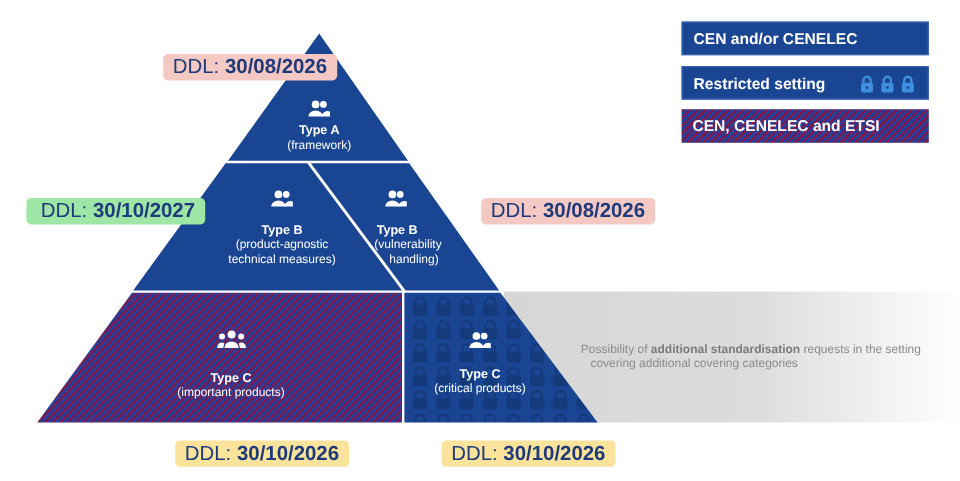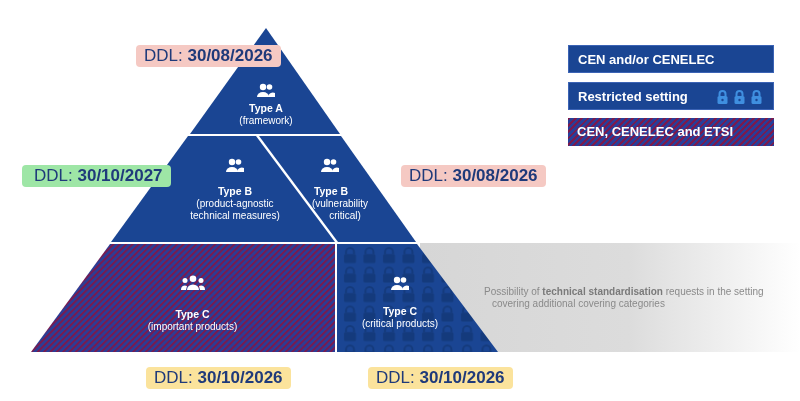--- a/index.html
+++ b/index.html
@@ -3,21 +3,21 @@
 <meta charset="utf-8">
 <style>
   html, body { margin:0; padding:0; background:#ffffff; }
   body { width:800px; height:401px; position:relative; overflow:hidden; font-family:"Liberation Sans", sans-serif; }
   #stage { position:absolute; left:0; top:0; width:800px; height:401px; }
   .badge { position:absolute; height:22px; line-height:22px; border-radius:4px; font-size:17px; color:#1f3a7a; padding:0 8px; white-space:nowrap; }
   .badge b { font-weight:bold; color:#1f3a7a; }
   .badge.red { background:#f5c9c3; }
   .badge.green { background:#9ee6a6;padding-left:12px; }
   .badge.yellow { background:#fbe39c; }
-  .legend-box { position:absolute; left:568px; width:206px; height:28px; line-height:28px; color:#fff; font-weight:bold; font-size:13px; padding-left:9px; box-sizing:border-box;margin-top:27px; }
+  .legend-box { position:absolute; left:568px; width:206px; height:28px; line-height:28px; color:#fff; font-weight:bold; font-size:13px; padding-left:9px; box-sizing:border-box; }
   .legend-blue { background:#1a4593; border:1px solid #3b63b5; }
   .legend-hatch { background:repeating-linear-gradient(135deg, #7a1a4e 0px, #7a1a4e 2px, #283e99 2px, #283e99 4.5px); }
   .legend-locks { position:absolute; right:10px; top:0; height:28px; display:flex; gap:4px; align-items:center; }
   .lbl { position:absolute; color:#ffffff; text-align:center; font-size:10px; line-height:12px; }
   .lbl .t { font-weight:bold; font-size:10.5px; }
   .future { position:absolute; left:484px; top:286px; font-size:10px; color:#8a8a8a; line-height:12px; }
   .future b { color:#7a7a7a; }
 </style>
 </head>
 <body>
@@ -111,21 +111,21 @@
   <div class="lbl" style="left:300px;top:158px;width:80px">
     <svg width="20" height="16" viewBox="0 0 20 16" style="margin-left:-20px">
         <circle cx="7" cy="4" r="3.2" fill="#fff"></circle>
         <circle cx="13.5" cy="4" r="2.8" fill="#fff"></circle>
         <path d="M1 14 a6 5 0 0 1 12 0 Z" fill="#fff"></path>
         <path d="M12 14 a5 4.5 0 0 1 7 -4 V14 Z" fill="#fff"></path>
       </svg><br>
     <div style="height:8px"></div>
     <span class="t" style="margin-left:-18px">Type B</span><br>
     <span>(vulnerability</span><br>
-    <span style="margin-left:10px">critical)</span>
+    <span style="margin-left:10px">handling)</span>
   </div>
 
   <div class="lbl" style="left:140px;top:275px;width:105px">
     <svg width="26" height="16" viewBox="0 0 26 16">
         <circle cx="13" cy="3.8" r="3.3" fill="#fff"></circle>
         <circle cx="5" cy="5.5" r="2.5" fill="#fff"></circle>
         <circle cx="21" cy="5.5" r="2.5" fill="#fff"></circle>
         <path d="M7 15 a6 5.5 0 0 1 12 0 Z" fill="#fff"></path>
         <path d="M1 15 a4 4 0 0 1 6 -4 L6 15 Z" fill="#fff"></path>
         <path d="M25 15 a4 4 0 0 0 -6 -4 L20 15 Z" fill="#fff"></path>
@@ -141,21 +141,21 @@
         <circle cx="13.5" cy="4" r="2.8" fill="#fff"></circle>
         <path d="M1 14 a6 5 0 0 1 12 0 Z" fill="#fff"></path>
         <path d="M12 14 a5 4.5 0 0 1 7 -4 V14 Z" fill="#fff"></path>
       </svg><br>
     <div style="height:10px"></div>
     <span class="t">Type C</span><br>
     <span>(critical products)</span>
   </div>
 
   <div class="future">
-    <span>Possibility of </span><b>technical standardisation</b><span> requests in the setting</span><br>
+    <span>Possibility of </span><b>additional standardisation</b><span> requests in the setting</span><br>
     <span style="margin-left:8px">covering additional covering categories</span>
   </div>
 
   <div class="badge red" style="left:136px;top:45px">
     <span>DDL:</span> <b>30/08/2026</b>
   </div>
   <div class="badge green" style="left:22px;top:165px">
     <span>DDL:</span> <b>30/10/2027</b>
   </div>
   <div class="badge red" style="left:401px;top:165px">

